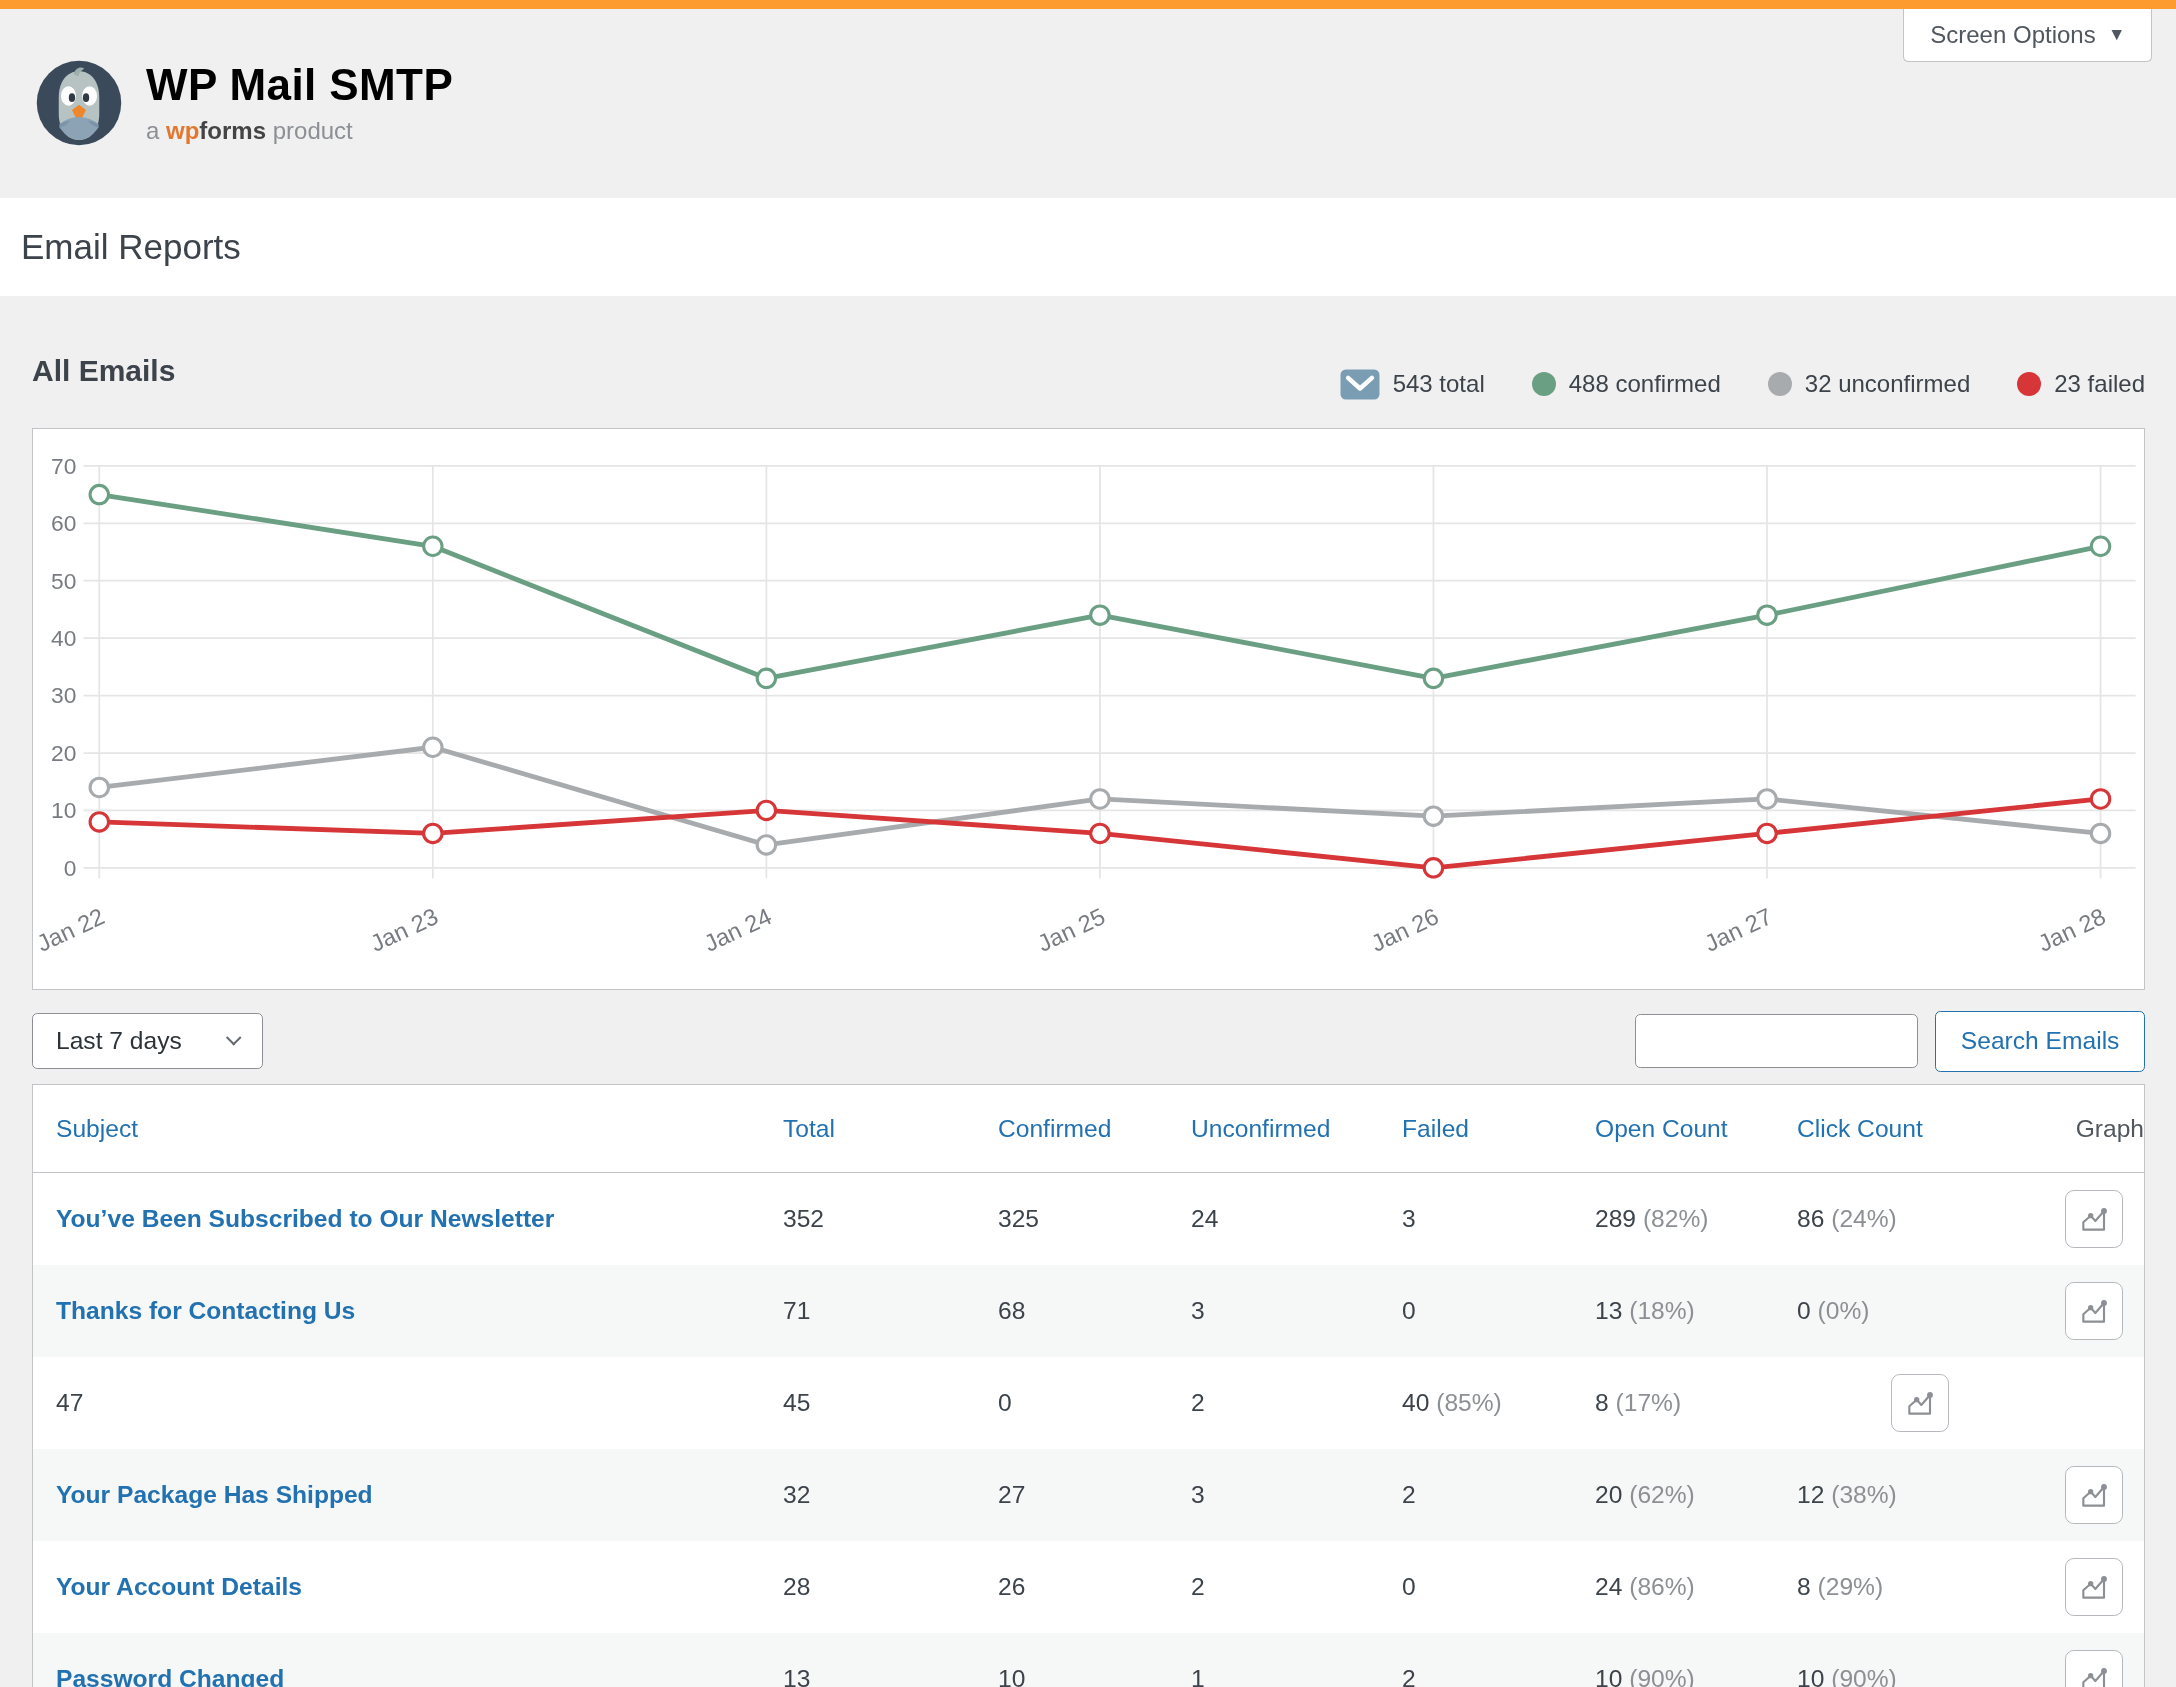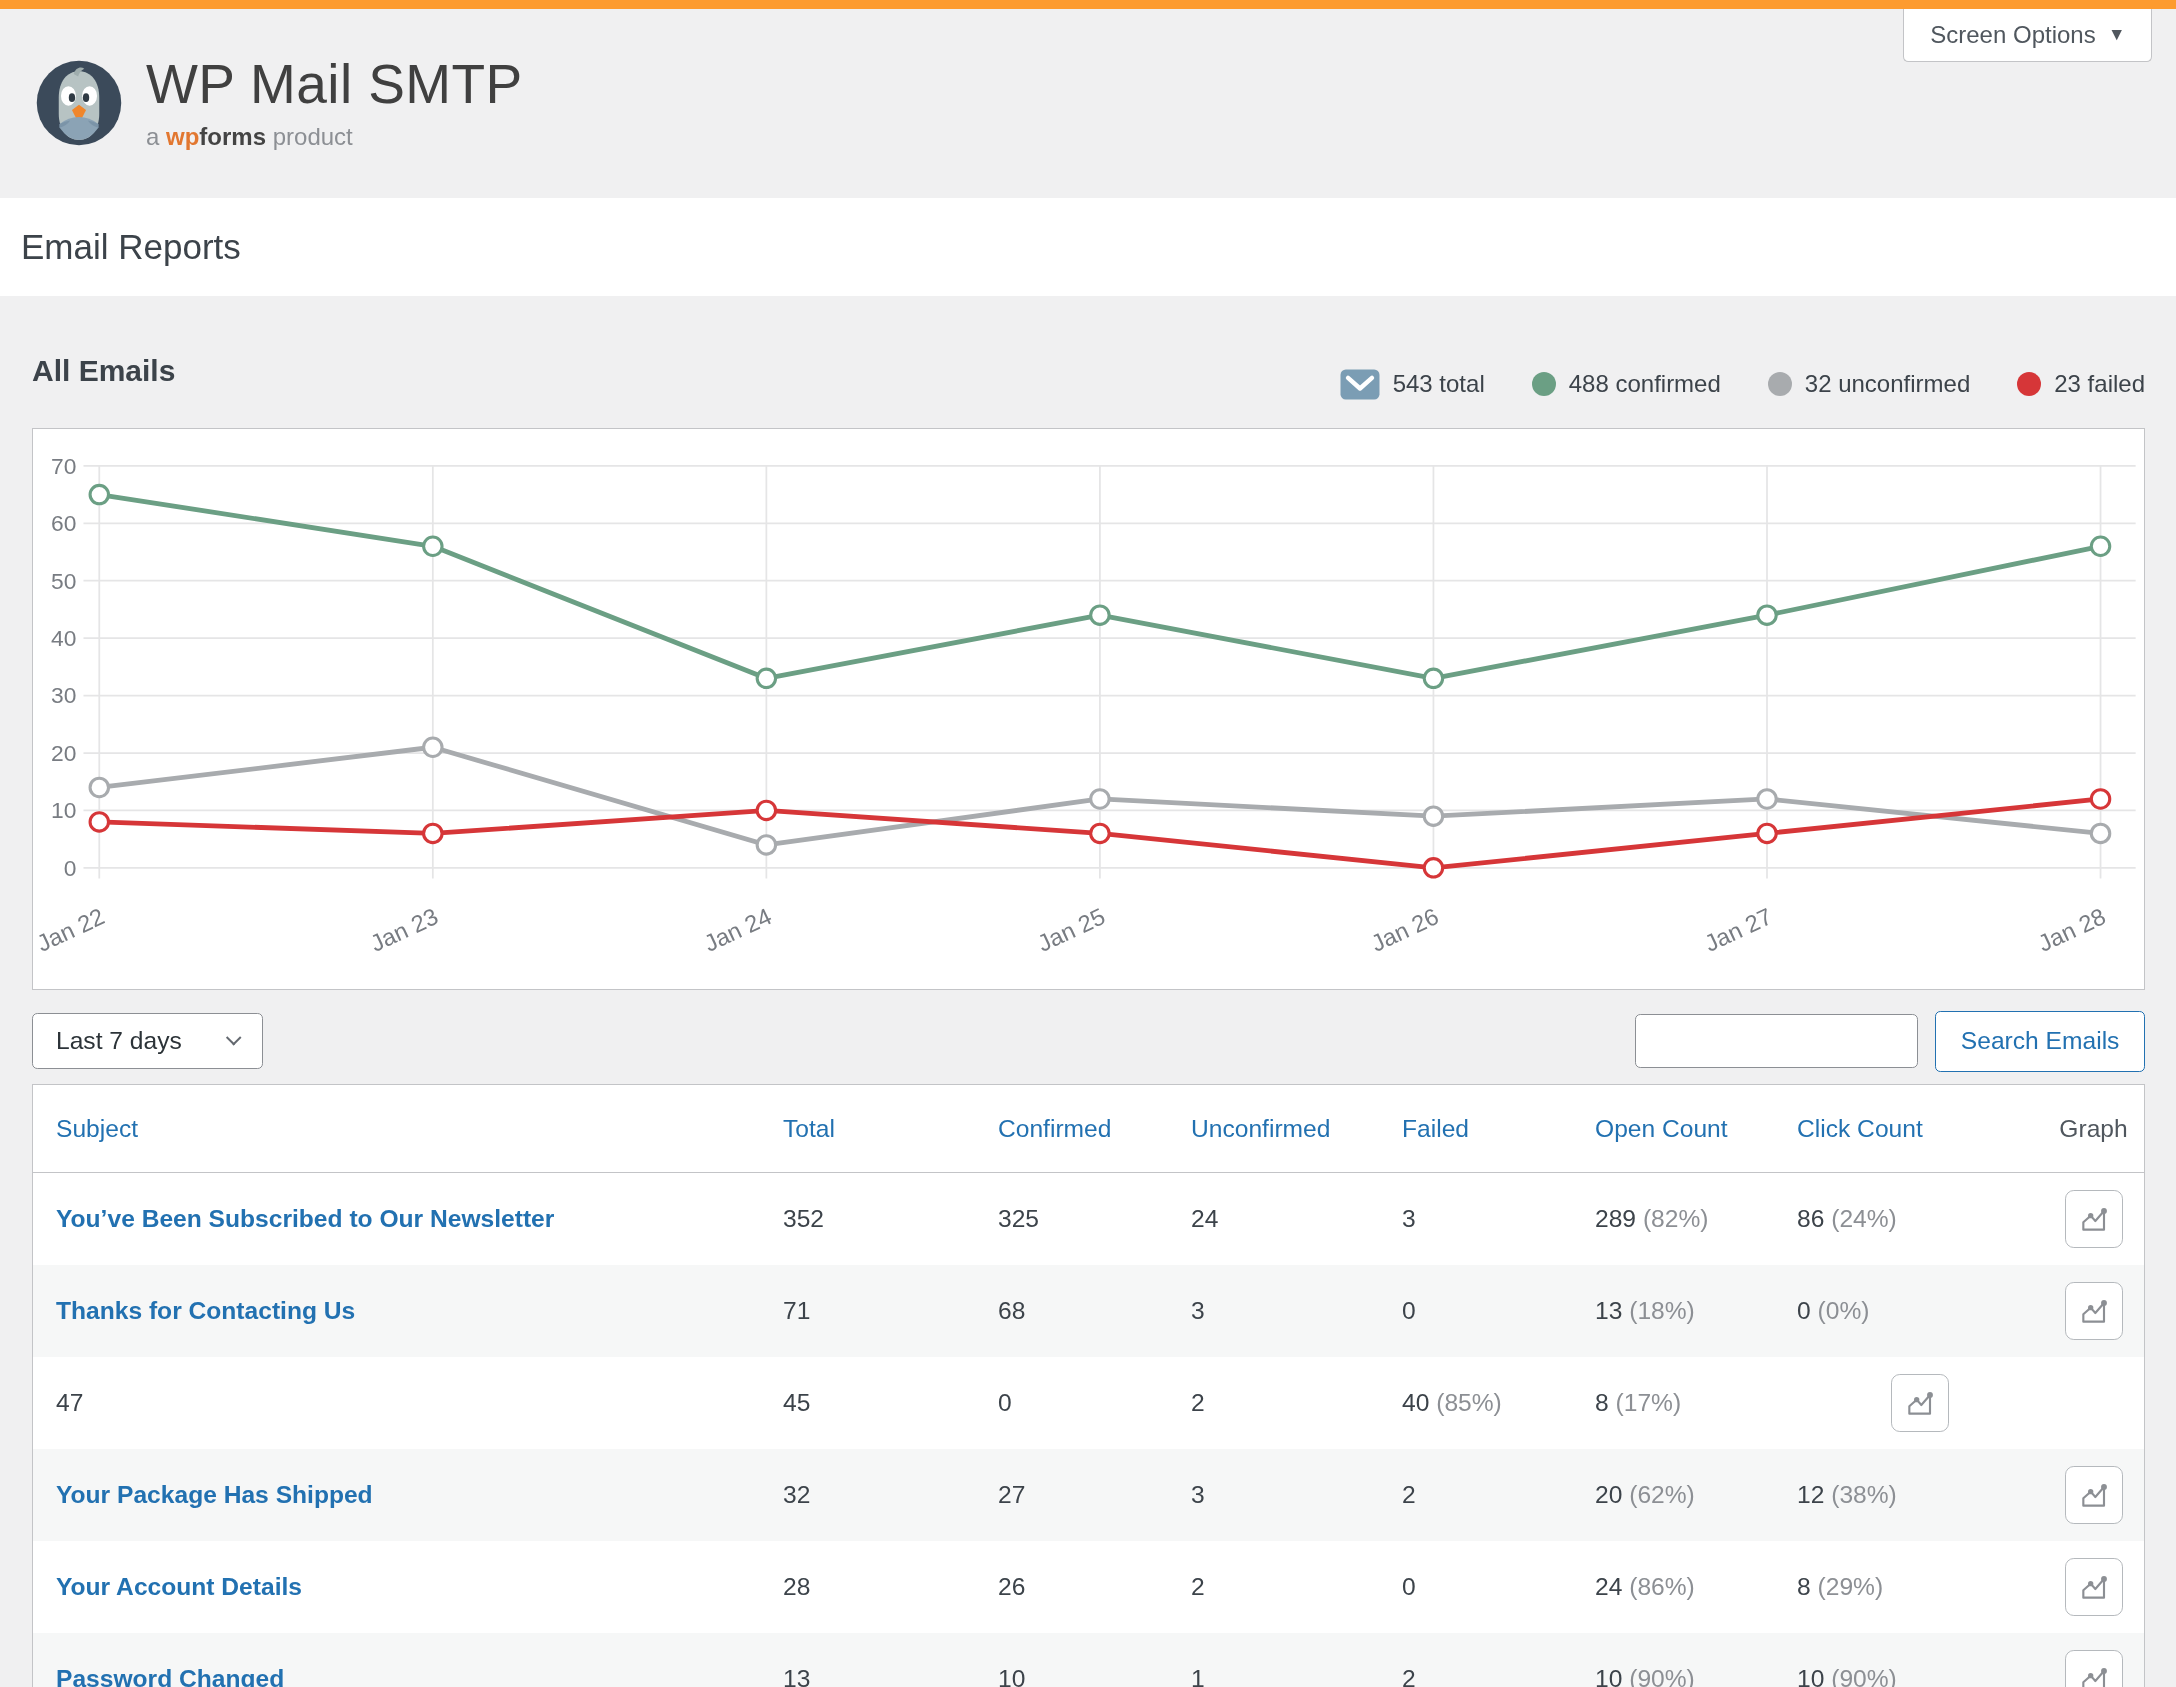--- a/index.html
+++ b/index.html
@@ -9,21 +9,21 @@
     background: #f0f0f1;
     color: #3c434a;
     position: relative;
   }
   
   .topbar { height: 8.8px; background: #fd9b2f; width: 100%; }
 
   
   .app-header { height: 189px; background: #f0f0f1; position: relative; display: flex; align-items: center; padding-left: 35px; }
   .logo-wrap { width: 88px; height: 88px; margin-right: 23px; }
-  .brand-title { font-size: 55px; font-weight: 400; color: #404040; letter-spacing: 0.4px; line-height: 1.05; }
+  .brand-title { font-size: 44px; font-weight: 700; color: #000000; letter-spacing: 0.4px; line-height: 1.05; }
   .brand-sub { font-size: 24px; color: #8c8f94; margin-top: 8.8px; }
   .brand-sub .wp { color: #e27730; font-weight: 700; }
   .brand-sub .forms { color: #444; font-weight: 700; }
   .screen-options {
     position: absolute; top: 0; right: 24.6px; height: 53px;
     background: #fff; border: 0.9px solid #c3c4c7; border-top: none;
     border-radius: 0 0 5.3px 5.3px; display: flex; align-items: center; gap: 12.3px;
     padding: 0 26px; font-size: 24px; color: #50575e; cursor: pointer;
   }
   .screen-options .tri { font-size: 17.6px; color: #50575e; }
@@ -61,21 +61,21 @@
     height: 61px; padding: 0 24.6px; background: #fff; border: 0.9px solid #2271b1;
     border-radius: 5.3px; color: #2271b1; font-size: 24.6px; font-family: inherit; cursor: pointer;
   }
 
   
   .table-card { margin-top: 12.3px; background: #fff; border: 0.9px solid #c3c4c7; border-bottom: none; }
   .trow { display: grid; grid-template-columns: minmax(0,1fr) 215px 193px 211px 193px 202px 246px 101px; align-items: center; height: 92px; font-size: 24.6px; }
   .trow .cell:first-child { padding-left: 23px; }
   .thead { height: 88px; border-bottom: 1.8px solid #c3c4c7; }
   .thead .cell { color: #2271b1; cursor: pointer; }
-  .thead .cell:last-child { color: #50575e; cursor: default; text-align: center; }
+  .thead .cell:last-child { color: #50575e; cursor: default; text-align: right; }
   .trow:nth-child(even) { background: #f6f7f7; }
   .subject-link { color: #2271b1; font-weight: 700; text-decoration: none; cursor: pointer; }
   .num { color: #3c434a; }
   .pct { color: #8c8f94; }
   .gcell { text-align: center; }
   .graph-btn {
     width: 58px; height: 58px; background: #fff; border: 0.9px solid #b5b9bd; border-radius: 8.8px;
     display: inline-flex; align-items: center; justify-content: center; cursor: pointer;
   }
 </style>

